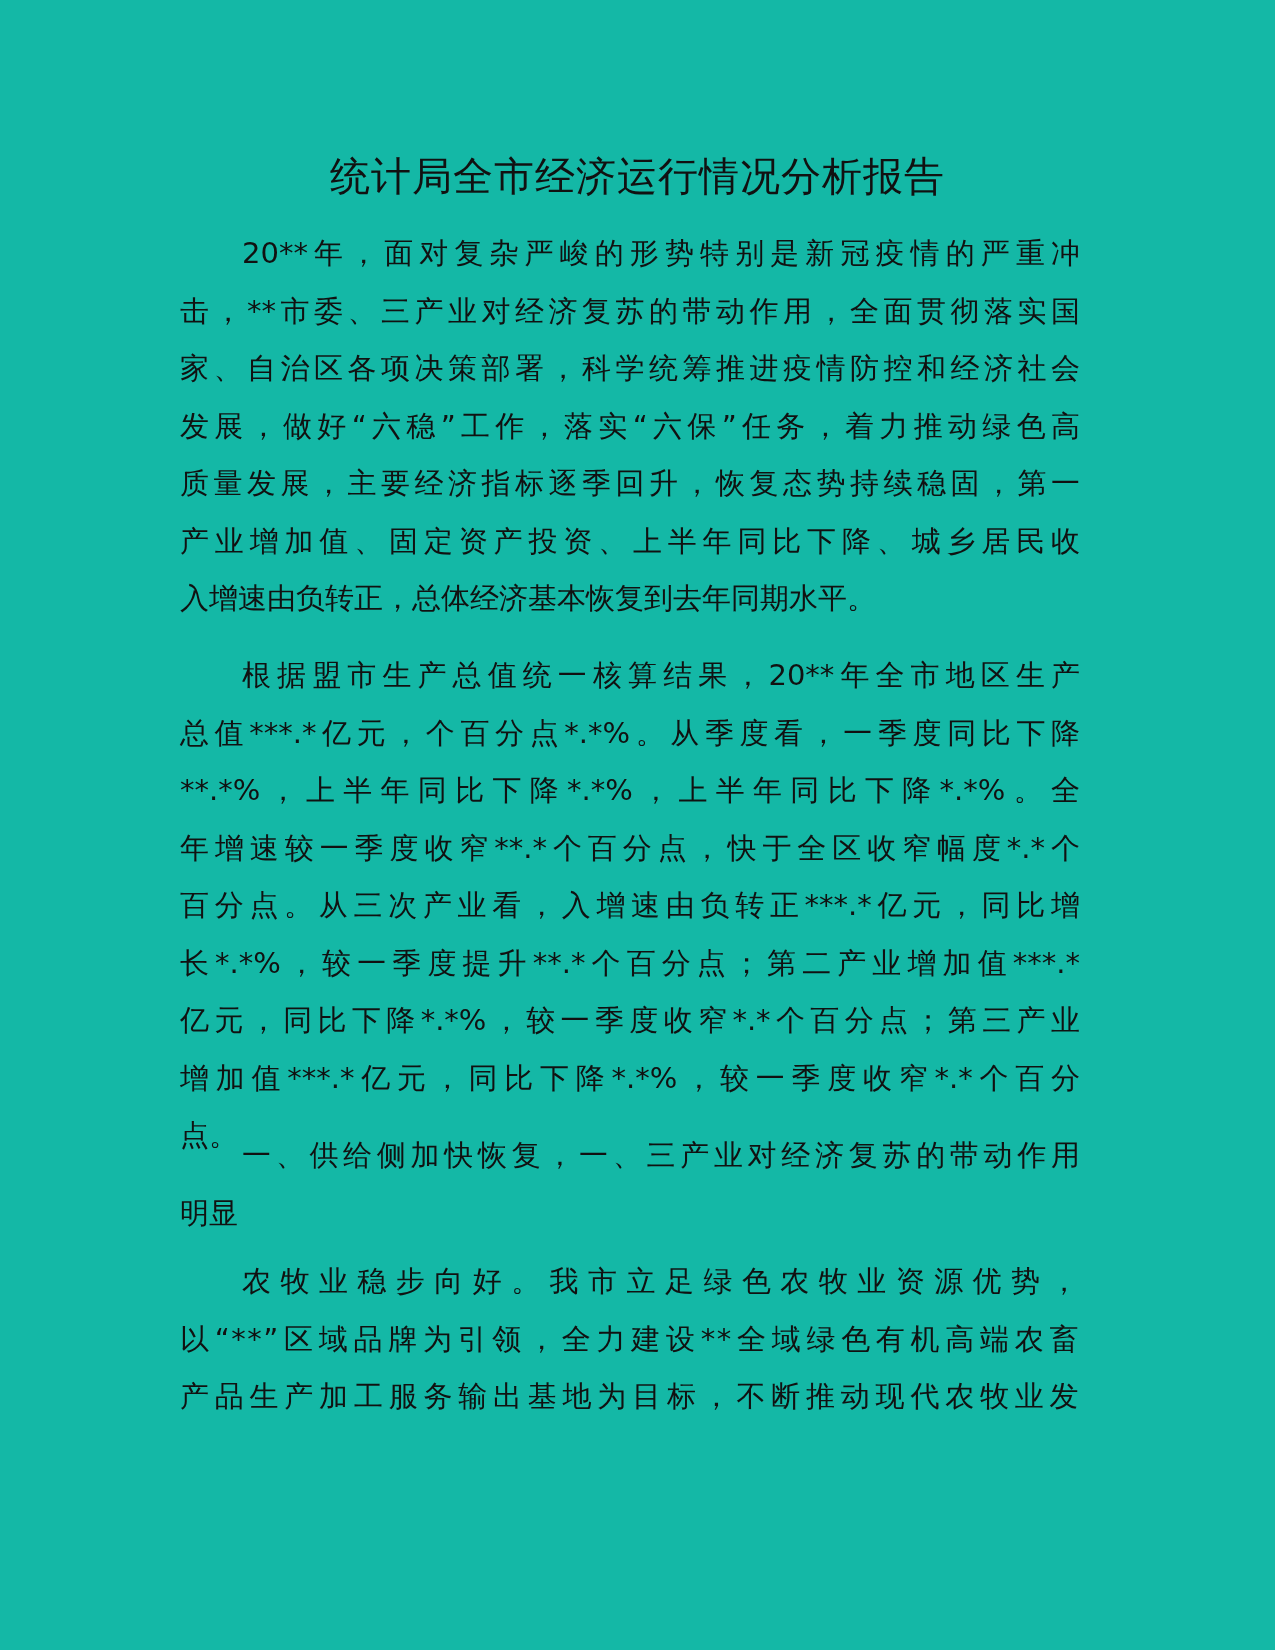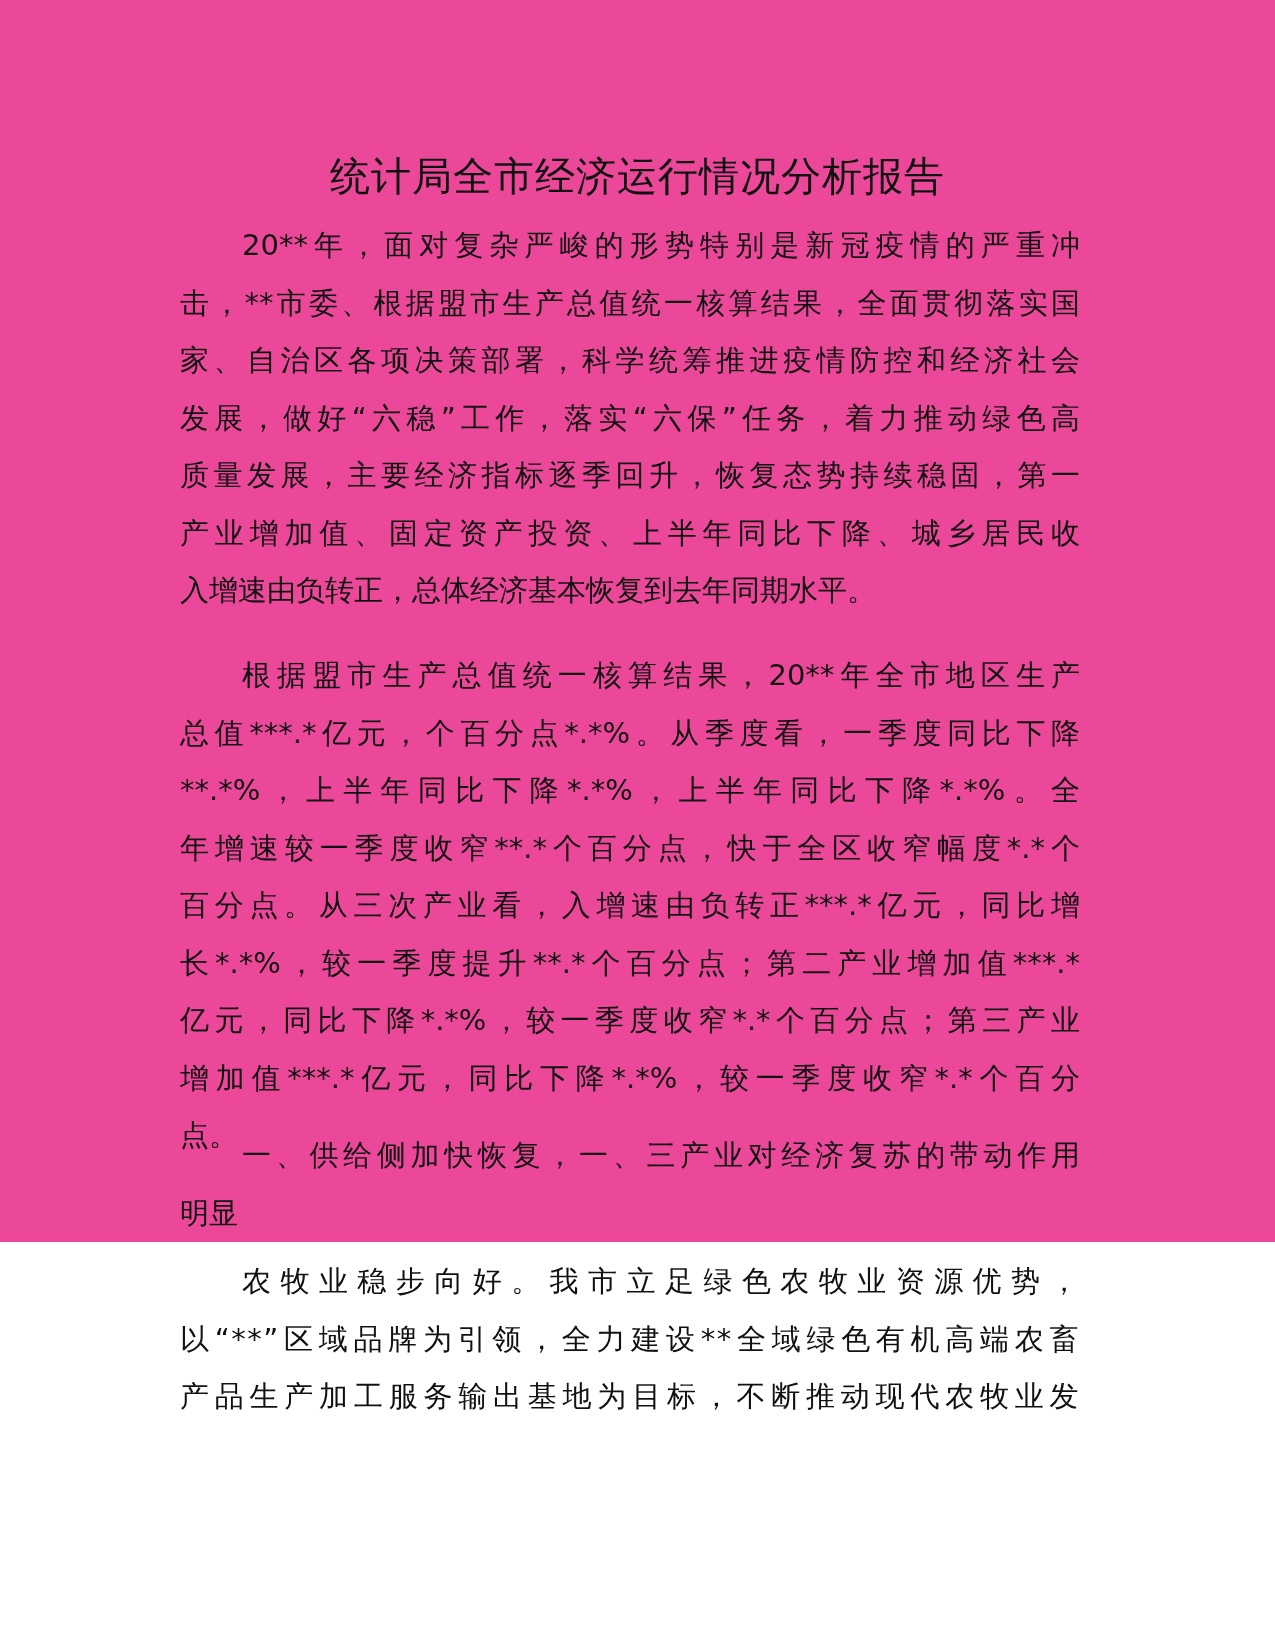--- a/index.html
+++ b/index.html
@@ -13,22 +13,22 @@
       position: relative;
       overflow: hidden;
       font-family: "DejaVu Sans", sans-serif;
       color: #111111;
     }
     .page {
       position: absolute;
       left: 0;
       top: 0;
       width: 1275px;
-      height: 1242px;
-      background: #ec4899;
+      height: 1650px;
+      background: #14b8a6;
     }
     .title {
       position: absolute;
       left: 0;
       top: 148px;
       width: 1275px;
       text-align: center;
       font-size: 40px;
       line-height: 56px;
       letter-spacing: 1px;
@@ -49,36 +49,36 @@
       height: 57.5px;
       text-align: justify;
       text-align-last: justify;
     }
     .line.last {
       text-align-last: left;
     }
     .indent {
       padding-left: 62px;
     }
-    #p1 { top: 217px; }
+    #p1 { top: 225px; }
     #p2 { top: 647px; }
     #p3 { top: 1127px; }
     #p4 { top: 1253px; }
     #p4 .line { letter-spacing: 1.5px; }
   </style>
 </head>
 <body>
 
 <div class="page">
 
   <div class="title">统计局全市经济运行情况分析报告</div>
 
   <div class="para" id="p1">
     <span class="line indent">20**年，面对复杂严峻的形势特别是新冠疫情的严重冲</span>
-    <span class="line">击，**市委、根据盟市生产总值统一核算结果，全面贯彻落实国</span>
+    <span class="line">击，**市委、三产业对经济复苏的带动作用，全面贯彻落实国</span>
     <span class="line">家、自治区各项决策部署，科学统筹推进疫情防控和经济社会</span>
     <span class="line">发展，做好“六稳”工作，落实“六保”任务，着力推动绿色高</span>
     <span class="line">质量发展，主要经济指标逐季回升，恢复态势持续稳固，第一</span>
     <span class="line">产业增加值、固定资产投资、上半年同比下降、城乡居民收</span>
     <span class="line last">入增速由负转正，总体经济基本恢复到去年同期水平。</span>
   </div>
 
   <div class="para" id="p2">
     <span class="line indent">根据盟市生产总值统一核算结果，20**年全市地区生产</span>
     <span class="line">总值***.*亿元，个百分点*.*%。从季度看，一季度同比下降</span>

